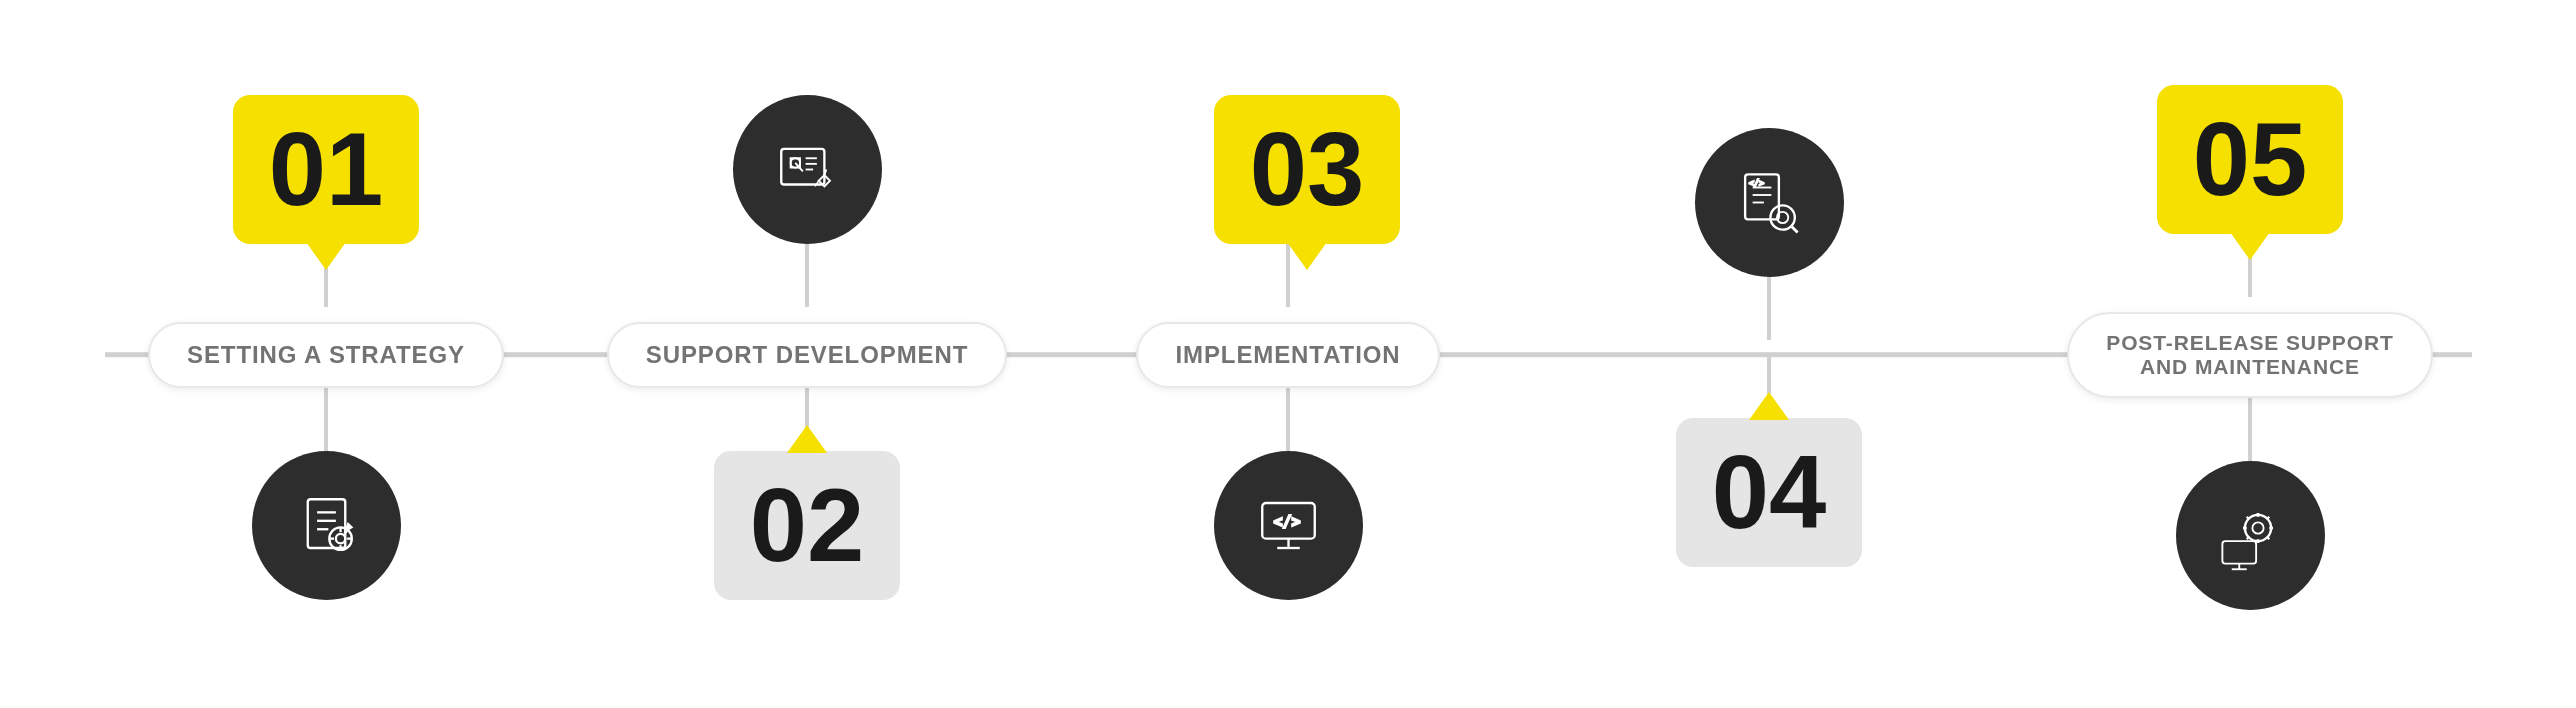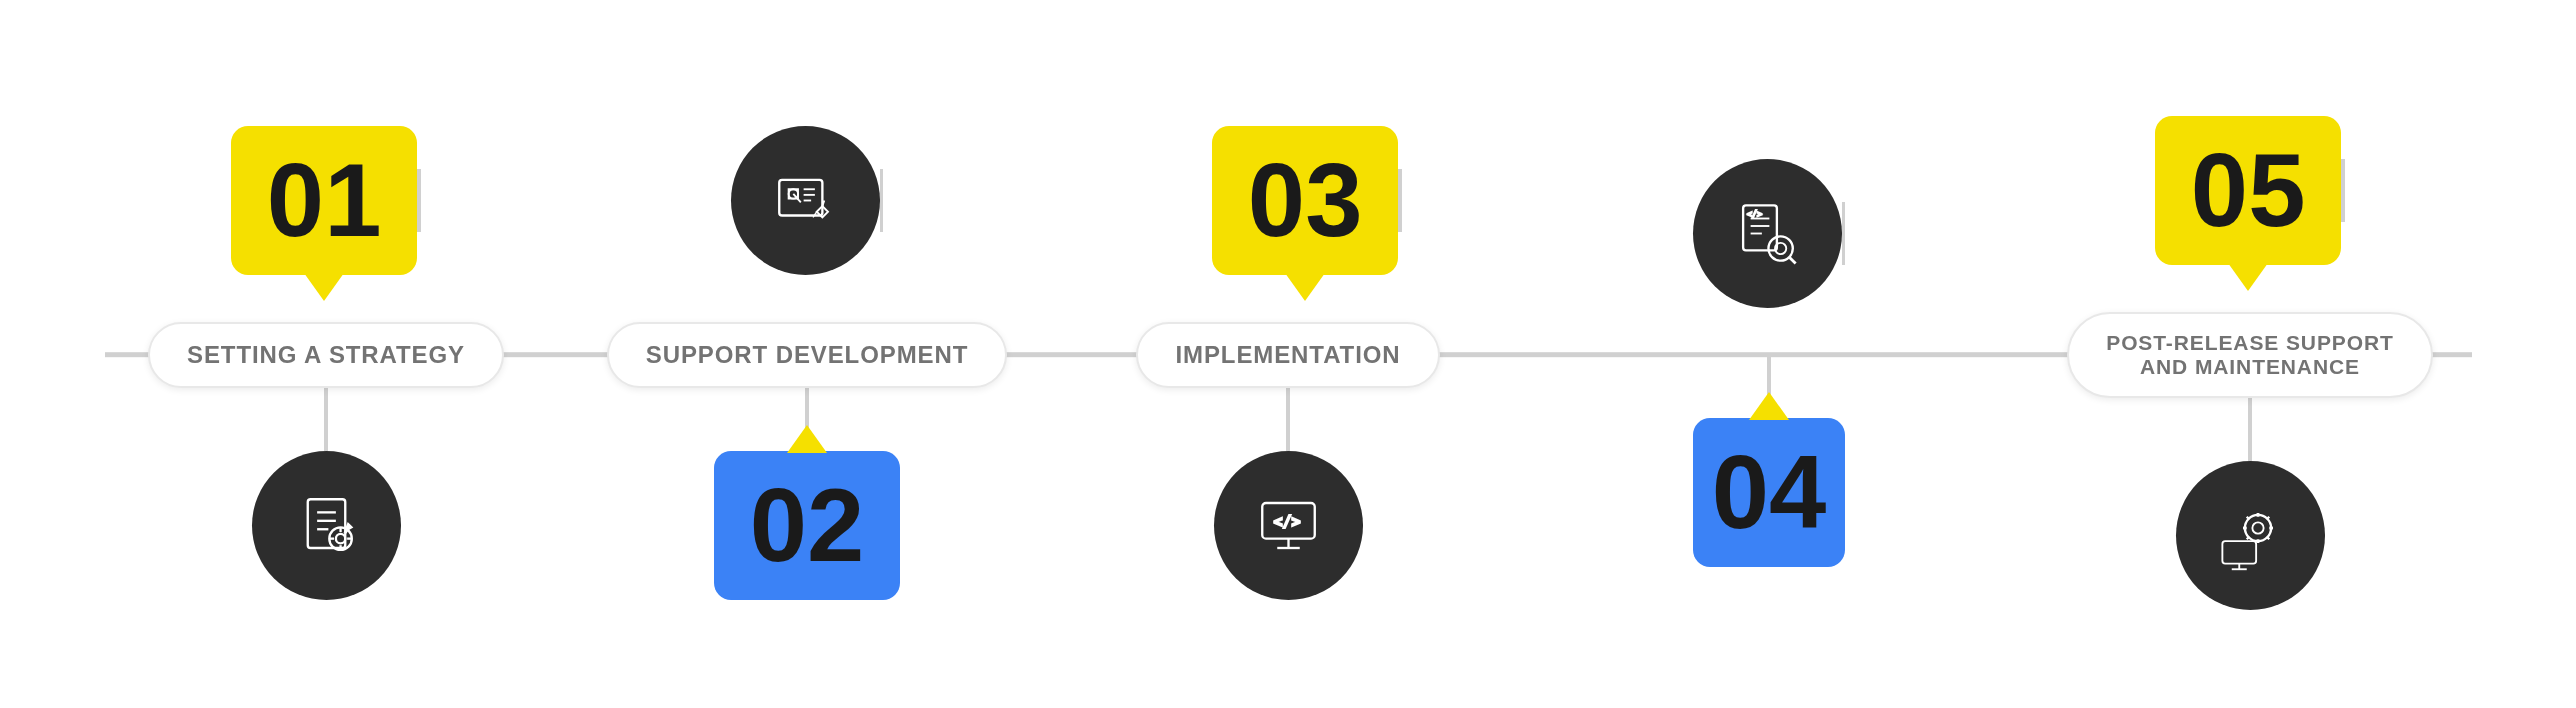--- a/index.html
+++ b/index.html
@@ -74,21 +74,21 @@
       width: 0;
       height: 0;
       border-left: 20.5px solid transparent;
       border-right: 20.5px solid transparent;
       border-top: 28px solid #F5E000;
     }
 
     
     .bubble-bottom {
       position: relative;
-      background: #3b82f6;
+      background: #e5e5e5;
       border-radius: 17px;
       padding: 17px 26px;
       display: flex;
       align-items: center;
       justify-content: center;
       margin-top: 0;
       text-align: right;
     }
     .bubble-bottom::before {
       content: '';
@@ -144,24 +144,24 @@
     .icon-circle svg {
       width: 75px;
       height: 75px;
       stroke: #fff;
       fill: none;
       stroke-width: 2;
     }
 
     .section-top {
       display: flex;
-      flex-direction: row;
+      flex-direction: column;
       align-items: center;
       height: 242px;
-      justify-content: flex-end;
+      justify-content: center;
     }
     .section-bottom {
       display: flex;
       flex-direction: column;
       align-items: center;
       height: 242px;
       justify-content: flex-start;
     }
 
     .mid-label {
@@ -282,21 +282,21 @@
             <text x="18" y="22" fill="#fff" font-size="9" font-family="monospace">&lt;/&gt;</text>
             <circle cx="54" cy="56" r="13" stroke="#fff" stroke-width="2.5" fill="none"></circle>
             <line x1="63" y1="65" x2="70" y2="72" stroke="#fff" stroke-width="3"></line>
             <circle cx="54" cy="56" r="6" stroke="#fff" stroke-width="2" fill="none"></circle>
           </svg>
         </div>
         <div class="vert-line" style="height:63px;"></div>
       </div>
       <div class="section-bottom">
         <div class="vert-line" style="height:63px;"></div>
-        <div class="bubble-bottom" style="width:152px;height:149px;">
+        <div class="bubble-bottom" style="width:186px;height:149px;">
           <span class="step-number">04</span>
         </div>
       </div>
     </div>
 
     <div class="step">
       <div class="section-top">
         <div class="bubble-top" style="width:186px;height:149px;">
           <span class="step-number">05</span>
         </div>

